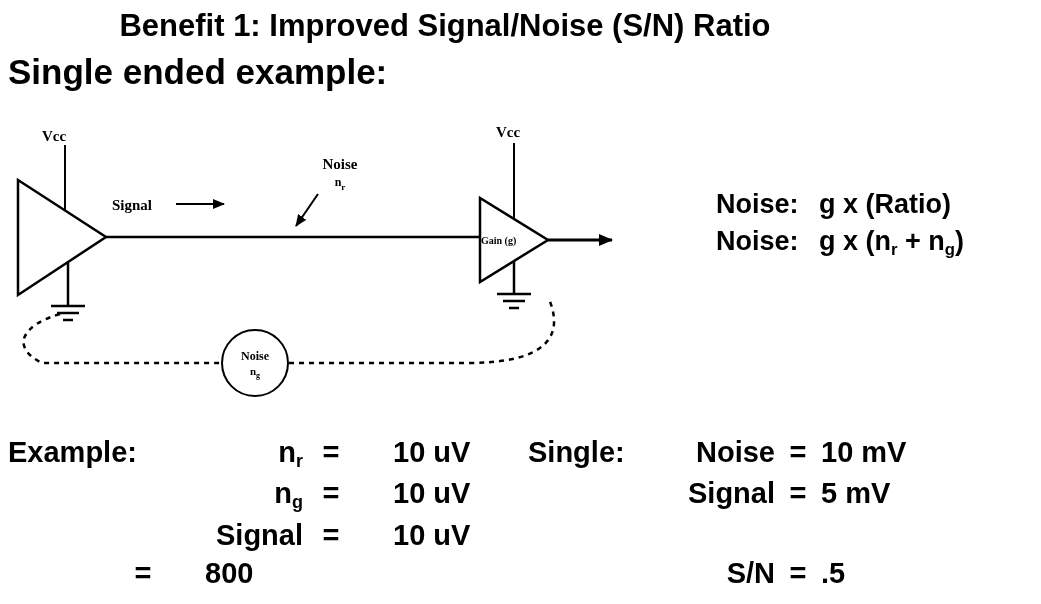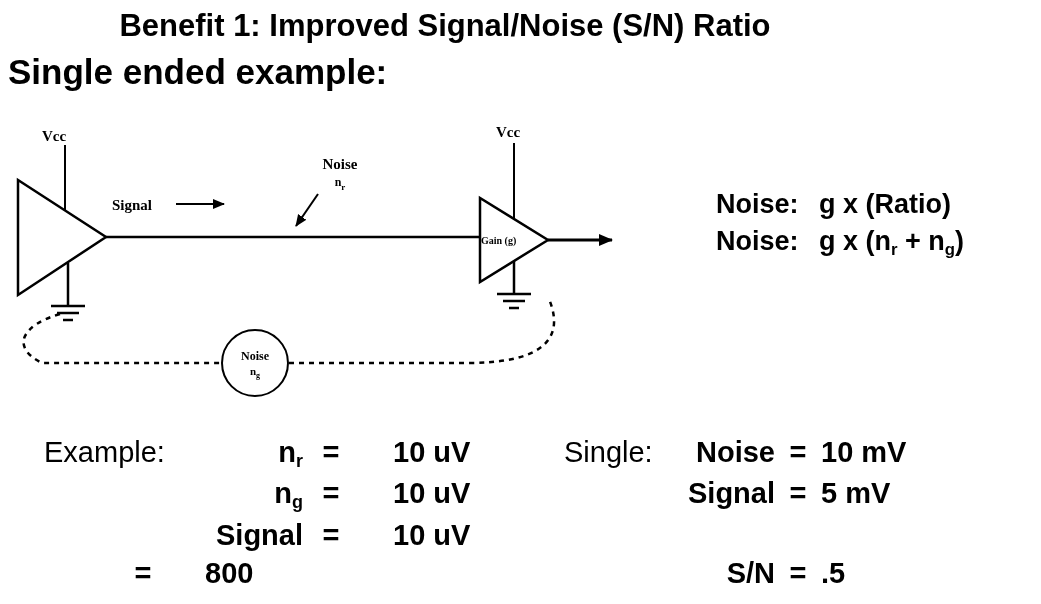--- a/index.html
+++ b/index.html
@@ -1,21 +1,21 @@
 <!DOCTYPE html>
 <html><head>
 <meta charset="utf-8">
 <style>
   html,body{margin:0;padding:0;background:#fff;}
   .page{position:relative;width:1041px;height:604px;background:#ffffff;overflow:hidden;
         font-family:"Liberation Sans",sans-serif;color:#000;}
   .abs{position:absolute;}
   .title{left:0;top:8px;width:890px;text-align:center;font-size:31px;font-weight:bold;}
   .subtitle{left:8px;top:52px;font-size:35px;font-weight:bold;}
-  .big{font-size:29px;font-weight:normal;margin-left:36px;}
+  .big{font-size:29px;font-weight:bold;}
   .formulas{left:716px;top:186px;font-size:27px;font-weight:bold;line-height:37px;white-space:nowrap;}
   .f-label{display:inline-block;width:103px;}
   .sub{font-size:0.62em;position:relative;top:0.28em;}
   .ex-row{left:115px;display:flex;font-size:29px;font-weight:bold;white-space:pre;}
   .ex-param{width:188px;text-align:right;}
   .ex-eq{width:56px;text-align:center;}
   .ex-val{margin-left:34px;}
   .out-row{left:640px;display:flex;font-size:29px;font-weight:bold;white-space:pre;}
   .out-param{width:135px;text-align:right;}
   .out-eq{width:46px;text-align:center;}

